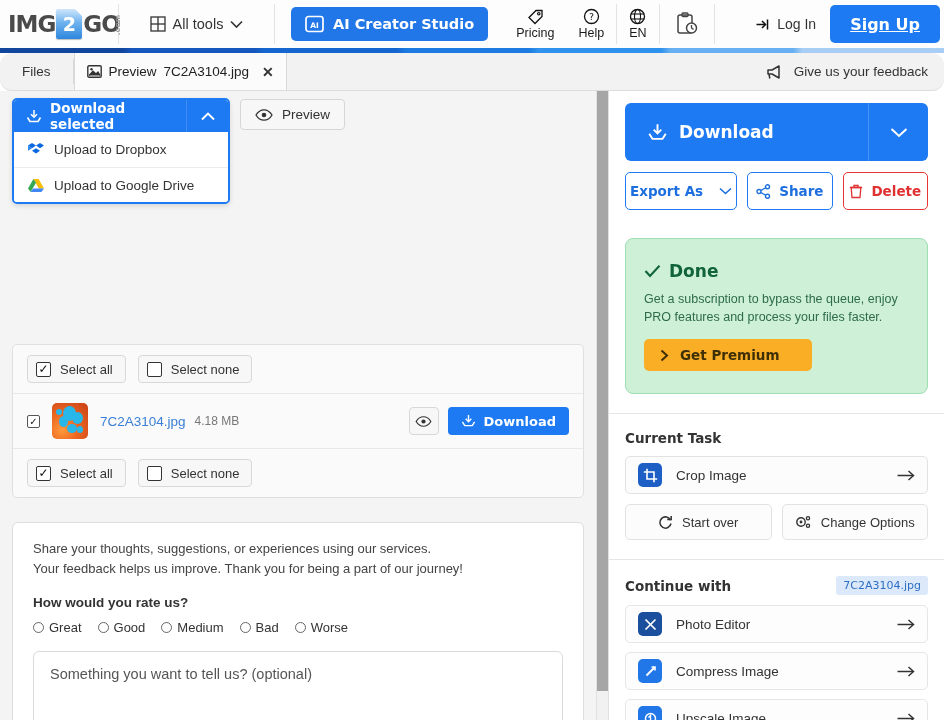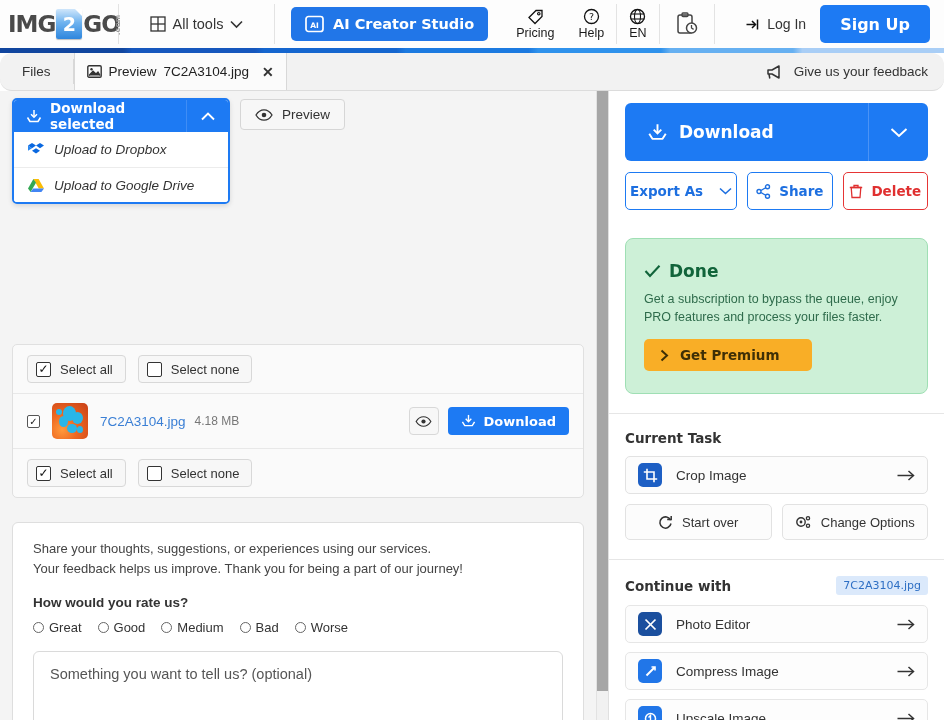--- a/index.html
+++ b/index.html
@@ -58,22 +58,22 @@
     background: #2176e8; color: #fff; border-radius: 5px;
     padding: 0 14px; height: 34px; align-self: center; margin: 0 16px;
     font-size: 14.5px; font-weight: 700; cursor: pointer;
     font-family: "DejaVu Sans", sans-serif;
   }
   .hdr-spacer { flex: 1; }
   .login-btn { display: flex; align-items: center; gap: 6px; font-size: 14px; padding: 0 14px; cursor: pointer; }
   .signup-btn {
     background: #1d7af3; color: #fff; border-radius: 5px;
     height: 38px; padding: 4px 20px; display: flex; align-items: center;
-    align-self: center; margin-right: 14px; font-size: 16px; font-weight: 700;
-    cursor: pointer; font-family: "DejaVu Sans", sans-serif;
+    align-self: center; margin-right: 4px; font-size: 16px; font-weight: 700;
+    cursor: pointer; font-family: "DejaVu Sans", sans-serif; text-decoration: underline;
   }
   .accent-bar {
     height: 5px; width: 944px;
     background: linear-gradient(90deg,#11469f 0%, #11469f 13%, #1657bd 14%, #1657bd 27%,
       #1566cf 28%, #1566cf 42%, #1c7ae0 43%, #1c7ae0 56%,
       #2f92ec 57%, #2f92ec 70%, #66b0f1 71%, #66b0f1 84%, #a9cef6 85%, #a9cef6 100%);
   }
 
   
   .tabbar {
@@ -127,21 +127,21 @@
     cursor: pointer; font-size: 13.5px; font-weight: 700;
     font-family: "DejaVu Sans", sans-serif;
   }
   .dl-main-label { display: flex; align-items: center; gap: 8px; padding-left: 12px; flex: 1; }
   .dl-caret {
     width: 42px; height: 32px; display: flex; align-items: center; justify-content: center;
     border-left: 1px solid #3f8df5; cursor: pointer;
   }
   .dl-opt {
     height: 35px; display: flex; align-items: center; gap: 10px; padding-left: 14px;
-    font-size: 13.5px; color: #333; cursor: pointer; background: #fff; font-style: italic;
+    font-size: 13.5px; color: #333; cursor: pointer; background: #fff;
   }
   .dl-opt + .dl-opt { border-top: 1px solid #ececec; }
   .preview-btn {
     height: 31px; background: #f7f7f7; border: 1px solid #d6d6d6; border-radius: 4px;
     display: flex; align-items: center; gap: 9px; padding: 0 14px;
     font-size: 13.5px; color: #333; cursor: pointer; margin-top: 1px;
   }
 
   
   .file-card {

